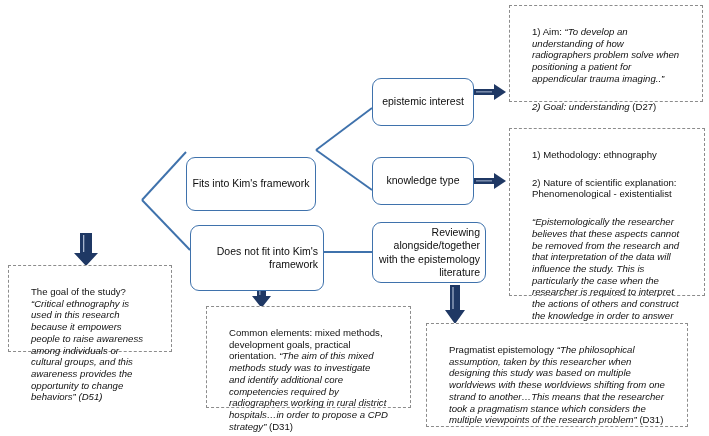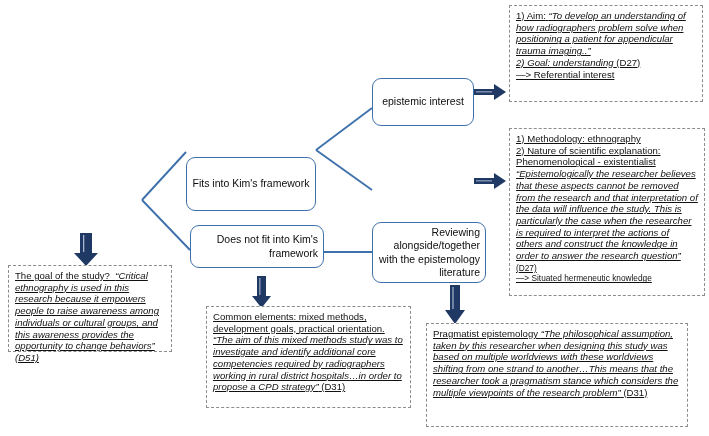--- a/index.html
+++ b/index.html
@@ -27,21 +27,21 @@
     border:1px dashed #8c8c8c;
     background:#ffffff;
     box-sizing:border-box;
     padding:4px 6px 3px 6px;
     font-size:9.6px;
     line-height:1.22;
     color:#111;
     z-index:3;
     text-align:left;
   }
-  .note p{margin:0;text-decoration:underline;}
+  .note p{margin:16px;}
   .it{font-style:italic;}
   .sm{font-size:8.3px;}
 </style>
 </head>
 <body>
 
 <div id="canvas">
 
   <svg class="lines" viewBox="0 0 709 436">
     <g stroke="#3f72ac" stroke-width="1.9" fill="none">
@@ -79,28 +79,31 @@
       <path d="M450 285 L460 285 L460 310 L465 310 L455 324 L445 310 L450 310 Z" fill="#1f3864"></path>
       <path d="M452.4 287 L453.6 287 L453.6 309 L452.4 309 Z" fill="#c9d4e8" opacity="0.8"></path>
     </g>
   </svg>
 
 
   <div class="node" style="left:186px;top:117px;width:130px;height:54px;margin-top:40px;">
     <span>Fits into Kim's framework</span>
   </div>
 
-  <div class="node" style="left:190px;top:225px;width:134px;height:43px;">
+  <div class="node" style="left:190px;top:225px;width:134px;height:66px;">
     <span>Does not fit into Kim's framework</span>
   </div>
 
   <div class="node" style="left:372px;top:78px;width:102px;height:48px;">
     <span>epistemic interest</span>
   </div>
 
+  <div class="node" style="left:372px;top:157px;width:102px;height:48px;">
+    <span>knowledge type</span>
+  </div>
 
   <div class="node" style="left:372px;top:222px;width:114px;height:61px;">
     <span>Reviewing alongside/together with the epistemology literature</span>
   </div>
 
   <div class="note" style="left:8px;top:265px;width:164px;height:87px;">
     <p><span>The goal of the study?</span>&nbsp; <span class="it">“Critical ethnography is used in this research because it empowers people to raise awareness among individuals or cultural groups, and this awareness provides the opportunity to change behaviors”</span> <span class="it">(D51)</span></p>
   </div>
 
   <div class="note" style="left:509px;top:5px;width:194px;height:97px;">

